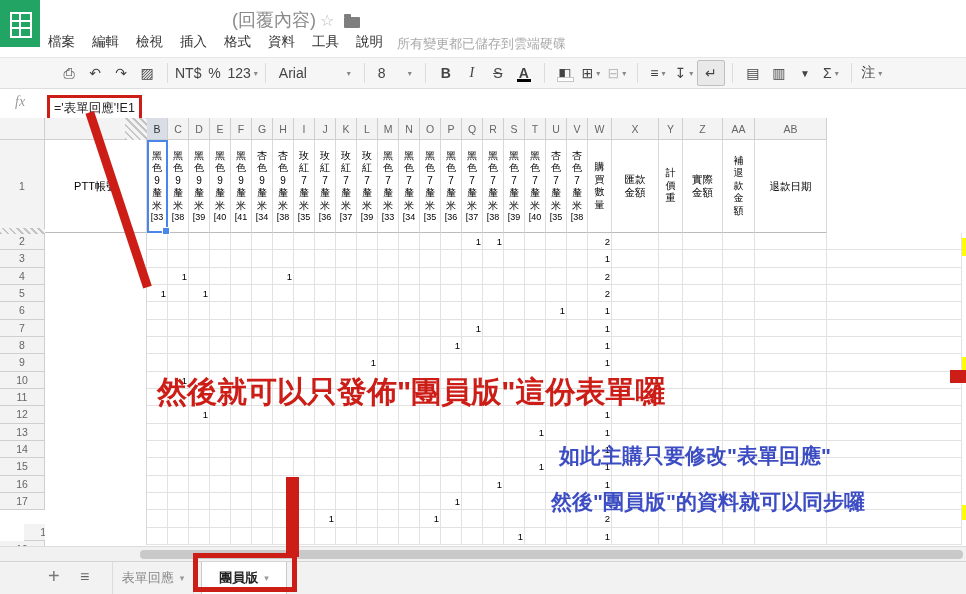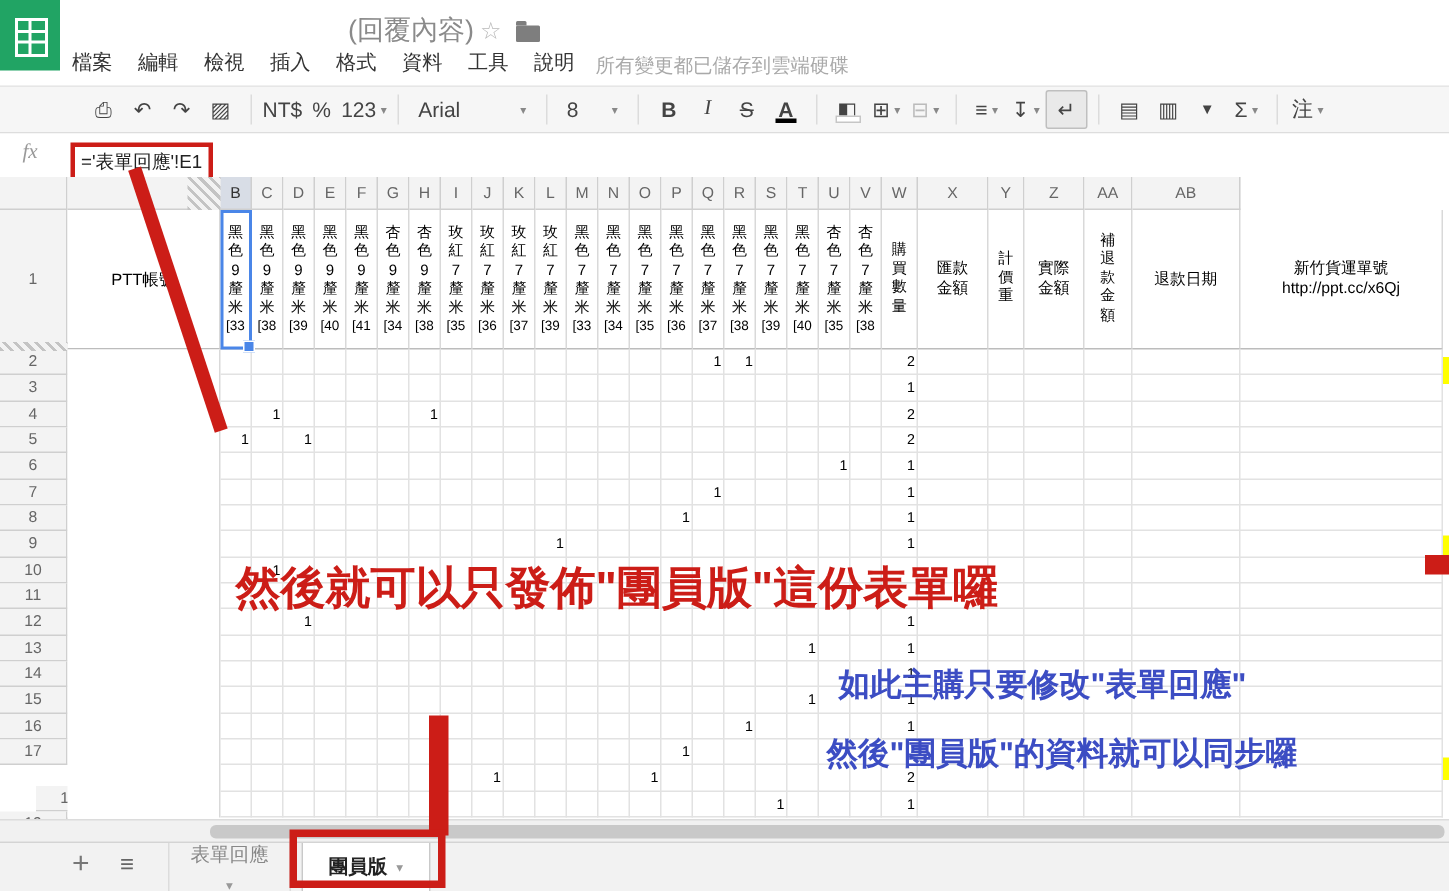--- a/index.html
+++ b/index.html
@@ -66,21 +66,21 @@
   .hatch{position:absolute;background:repeating-linear-gradient(45deg,#c4c4c4 0 2px,#f3f3f3 2px 5px);}
   .sliver{position:absolute;}
 
   
   .hscroll{position:absolute;left:0;top:546px;width:966px;height:15px;background:#f1f1f1;border-top:1px solid #dcdcdc;box-sizing:border-box;}
   .hscroll .thumb{position:absolute;left:140px;right:3px;top:3px;height:9px;background:#c9c9c9;border-radius:4px;}
   .tabbar{position:absolute;left:0;top:561px;width:966px;height:33px;background:#f2f2f2;border-top:1px solid #d4d4d4;box-sizing:border-box;}
   .addsheet{position:absolute;left:48px;top:3px;font-size:20px;color:#777;}
   .allsheets{position:absolute;left:80px;top:6px;font-size:16px;color:#666;}
   .sheettab{position:absolute;top:0;height:32px;display:flex;align-items:center;justify-content:center;gap:6px;font-size:13px;}
-  .sheettab.inactive{left:112px;width:82px;color:#888;border-left:1px solid #dcdcdc;border-right:1px solid #dcdcdc;box-sizing:border-box;flex-direction:column;}
+  .sheettab.inactive{left:112px;width:82px;color:#888;border-left:1px solid #dcdcdc;border-right:1px solid #dcdcdc;box-sizing:border-box;}
   .sheettab.active{left:201px;width:86px;background:#fff;border-left:1px solid #c9c9c9;border-right:1px solid #c9c9c9;
                    color:#222;font-weight:bold;box-sizing:border-box;}
   .sheettab .dd{font-size:9px;color:#999;font-weight:normal;}
 
   
   .ann-red{position:absolute;color:#cc1d17;font-weight:bold;font-size:30px;white-space:nowrap;}
   .ann-blue{position:absolute;color:#3c4dc3;font-weight:bold;font-size:21px;white-space:nowrap;}
   .arrow-diag{position:absolute;left:94px;top:111px;width:184px;height:9px;background:#cc1d17;
               transform:rotate(71.7deg);transform-origin:0 0;}
   .arrow-vert{position:absolute;left:286px;top:477px;width:13px;height:80px;background:#cc1d17;}
@@ -449,24 +449,20 @@
       </div>
       <div class="r1cell" style="left: 723px; width: 32px;">
         <span class="vch">補</span>
         <span class="vch">退</span>
         <span class="vch">款</span>
         <span class="vch">金</span>
         <span class="vch">額</span>
       </div>
       <div class="r1cell" style="left: 755px; width: 72px;">
         <span class="hline">退款日期</span>
-      </div>
-      <div class="r1cell" style="left: 827px; width: 135px;">
-        <span class="hline">新竹貨運單號</span>
-        <span class="hline">http://ppt.cc/x6Qj</span>
       </div>
       <div class="vline" style="left: 167px; top: 115px; height: 312px;"></div>
       <div class="vline" style="left: 188px; top: 115px; height: 312px;"></div>
       <div class="vline" style="left: 209px; top: 115px; height: 312px;"></div>
       <div class="vline" style="left: 230px; top: 115px; height: 312px;"></div>
       <div class="vline" style="left: 251px; top: 115px; height: 312px;"></div>
       <div class="vline" style="left: 272px; top: 115px; height: 312px;"></div>
       <div class="vline" style="left: 293px; top: 115px; height: 312px;"></div>
       <div class="vline" style="left: 314px; top: 115px; height: 312px;"></div>
       <div class="vline" style="left: 335px; top: 115px; height: 312px;"></div>

